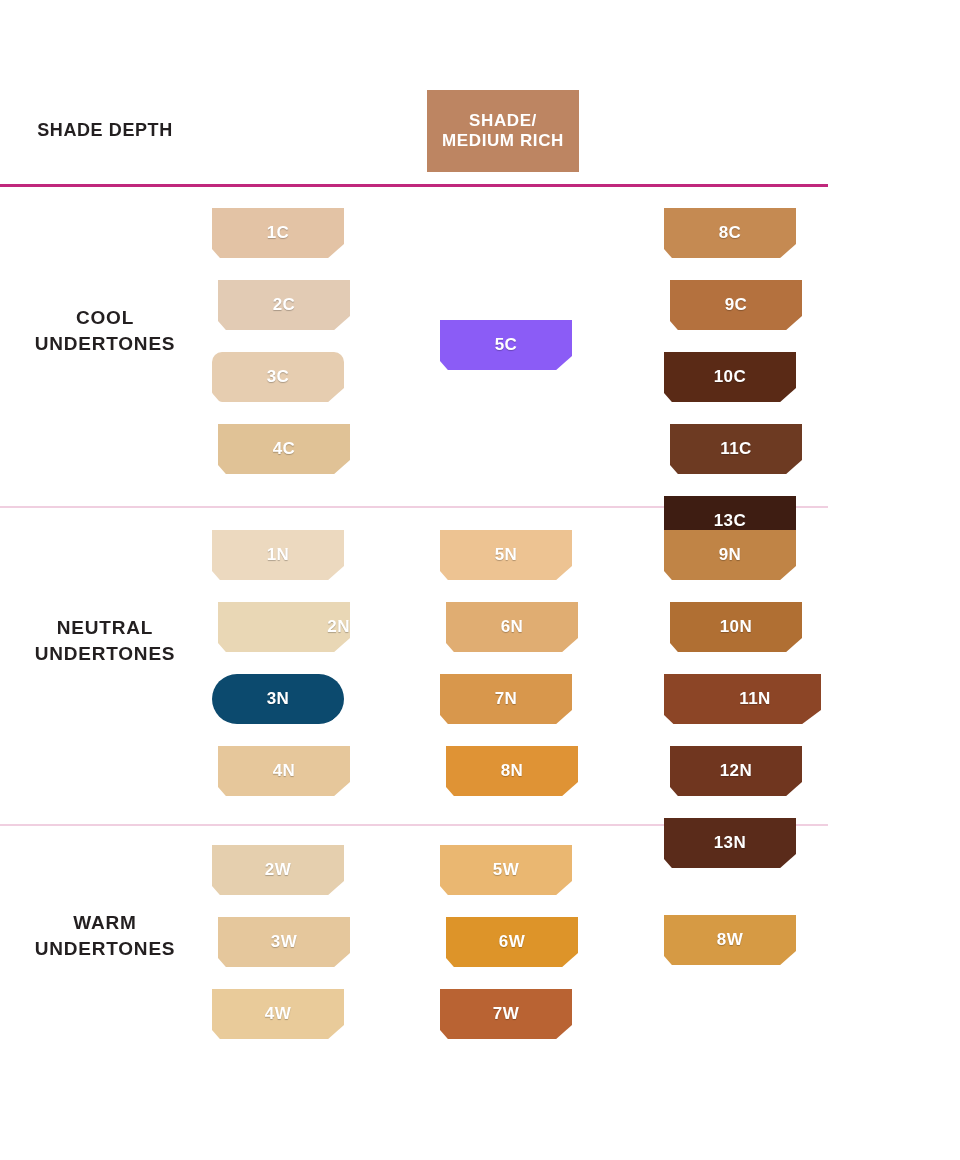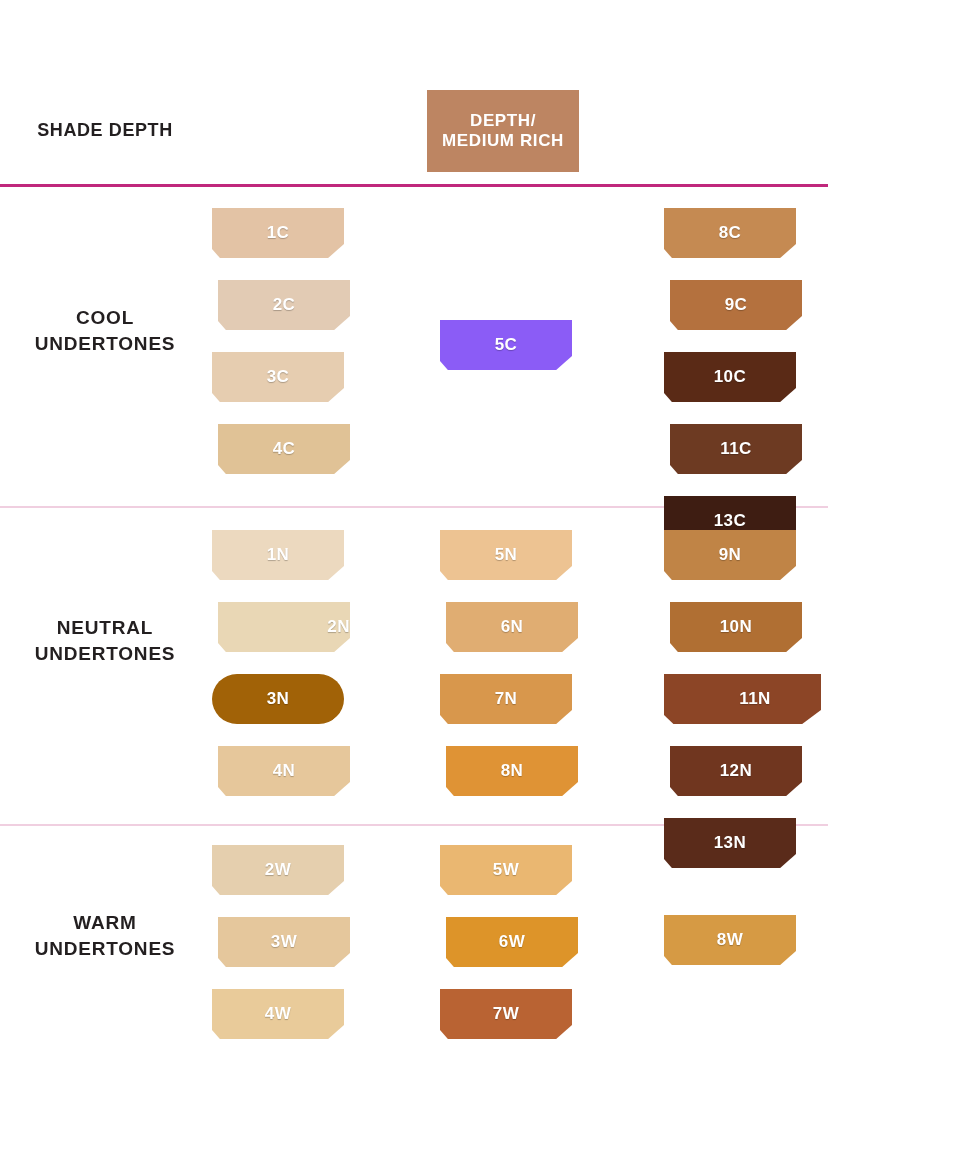--- a/index.html
+++ b/index.html
@@ -108,21 +108,21 @@
 <body>
 
 <div id="chart">
 
   <div class="header-row">
     <div class="shade-depth-label">SHADE DEPTH</div>
 
 
     <div class="depth-cell c2">
       <span>
-        <span>DEPTH/</span><br>
+        <span>SHADE/</span><br>
         <span>MEDIUM RICH</span>
       </span>
     </div>
 
   </div>
 
   <div class="divider main"></div>
   <div class="divider d2"></div>
   <div class="divider d3"></div>
 
@@ -139,21 +139,21 @@
     <span>UNDERTONES</span>
   </div>
 
   <div id="swatch-layer">
       <div class="swatch" style="left: 212px; top: 208px; background: rgb(227, 195, 165);">
         <span class="code">1C</span>
       </div>
       <div class="swatch" style="left: 218px; top: 280px; background: rgb(226, 203, 180);">
         <span class="code">2C</span>
       </div>
-      <div class="swatch" style="left: 212px; top: 352px; background: rgb(230, 205, 176);">
+      <div class="swatch" style="left: 212px; top: 352px; background: rgb(230, 205, 176); border-radius: 10px;">
         <span class="code">3C</span>
       </div>
       <div class="swatch" style="left: 218px; top: 424px; background: rgb(224, 194, 150);">
         <span class="code">4C</span>
       </div>
       <div class="swatch" style="left: 440px; top: 320px; background: #8b5cf6;">
         <span class="code">5C</span>
       </div>
       <div class="swatch" style="left: 664px; top: 208px; background: rgb(197, 138, 82);">
         <span class="code">8C</span>
@@ -169,21 +169,21 @@
       </div>
       <div class="swatch" style="left: 664px; top: 496px; background: rgb(62, 29, 18);">
         <span class="code">13C</span>
       </div>
       <div class="swatch" style="left: 212px; top: 530px; background: rgb(236, 217, 191); text-align: center;">
         <span class="code">1N</span>
       </div>
       <div class="swatch" style="left: 218px; top: 602px; background: rgb(233, 215, 181); justify-content: flex-end;">
         <span class="code">2N</span>
       </div>
-      <div class="swatch" style="left: 212px; top: 674px; background: #a16207; border-radius: 25px;">
+      <div class="swatch" style="left: 212px; top: 674px; background: #0c4a6e; border-radius: 25px;">
         <span class="code">3N</span>
       </div>
       <div class="swatch" style="left: 218px; top: 746px; background: rgb(230, 199, 155);">
         <span class="code">4N</span>
       </div>
       <div class="swatch" style="left: 440px; top: 530px; background: rgb(237, 195, 146);">
         <span class="code">5N</span>
       </div>
       <div class="swatch" style="left: 446px; top: 602px; background: rgb(224, 173, 114);">
         <span class="code">6N</span>

